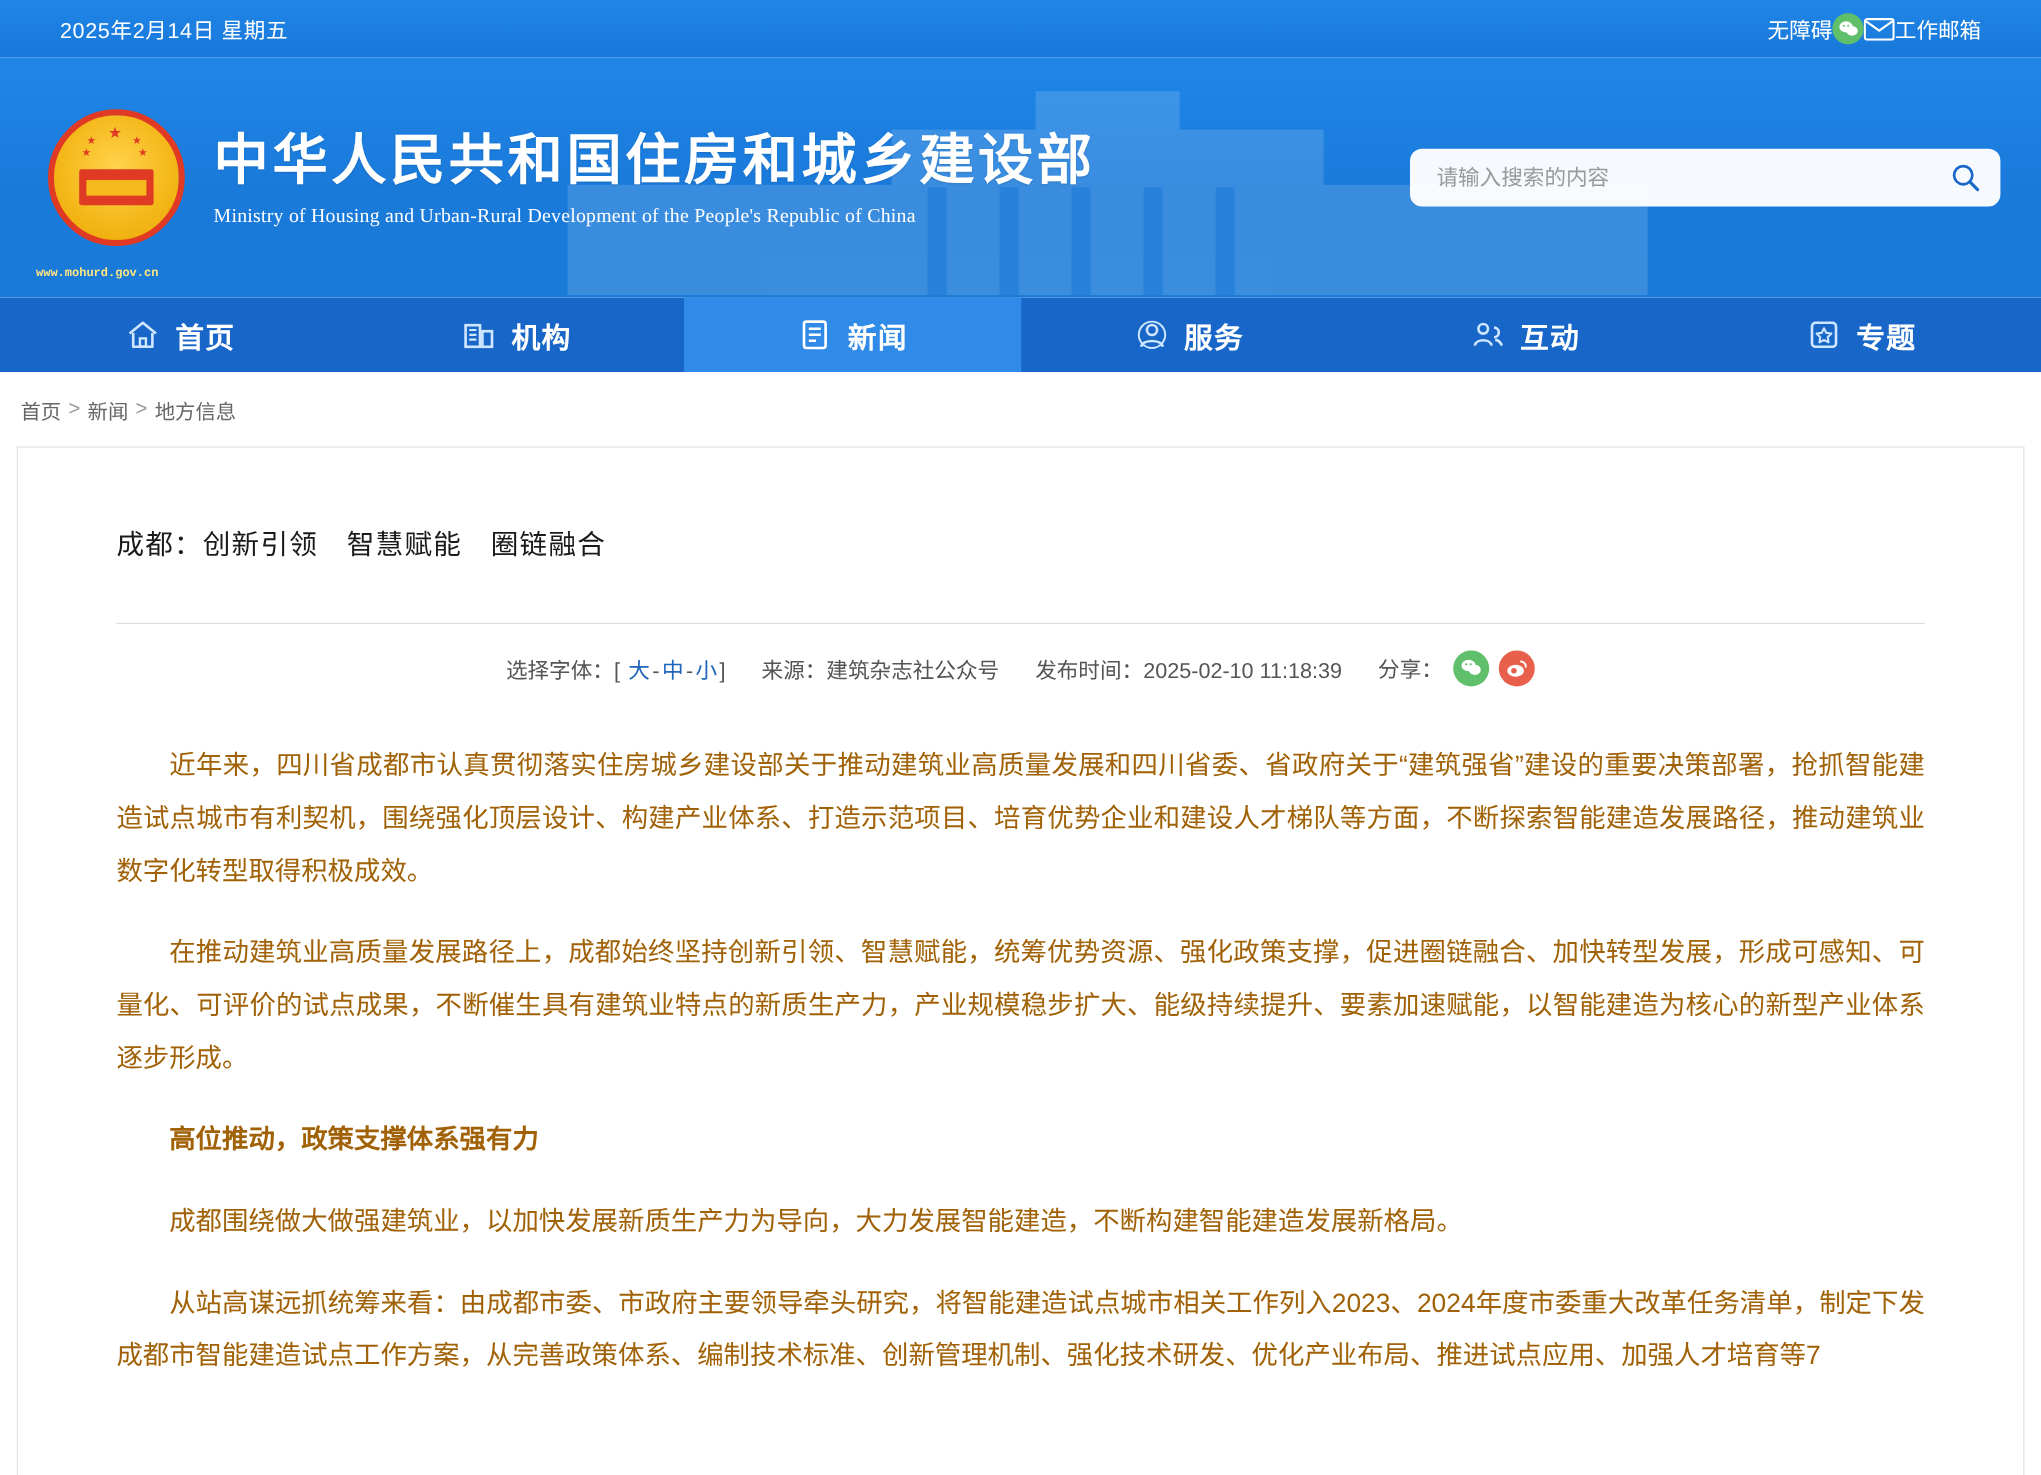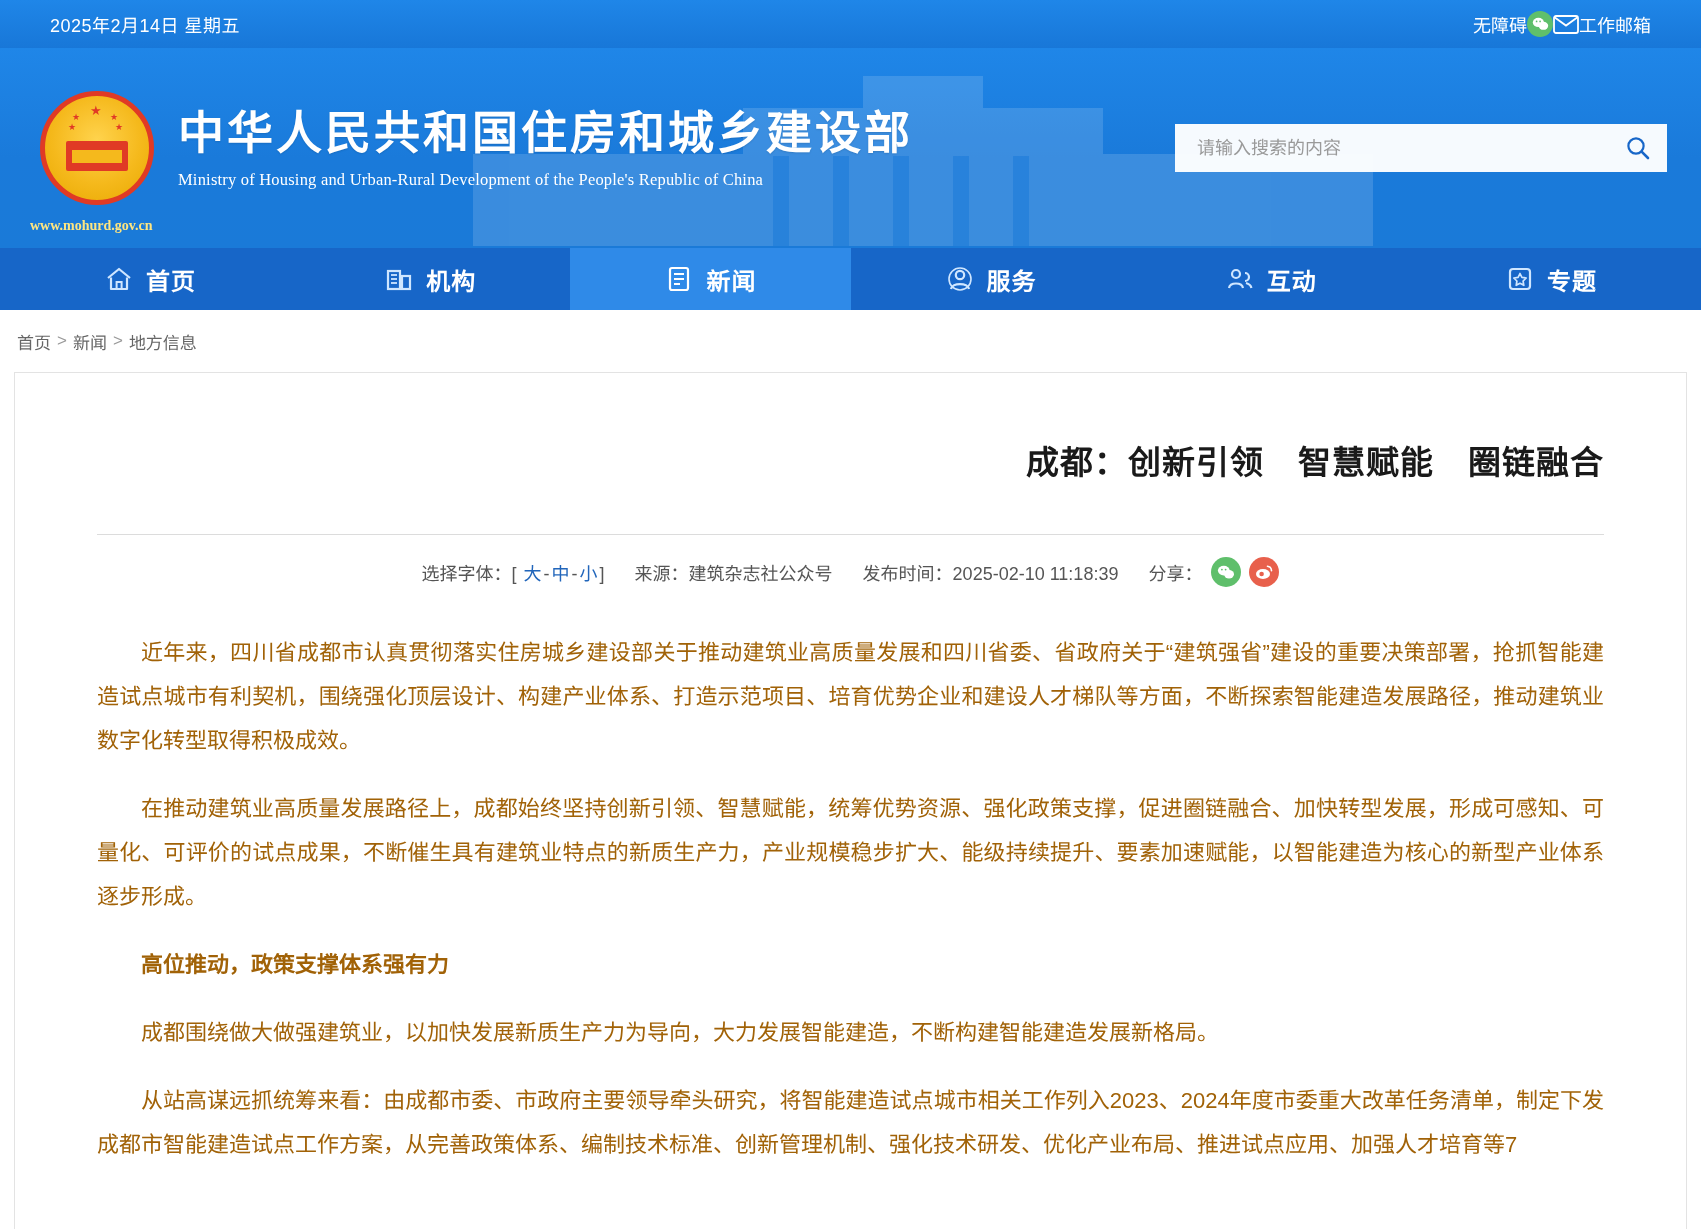--- a/index.html
+++ b/index.html
@@ -137,30 +137,30 @@
     color: #ffffff;
     margin-top: 9px;
     letter-spacing: .2px;
     font-family: "Liberation Serif", serif;
   }
   .brand-url {
     position: absolute;
     left: 30px;
     bottom: 14px;
     color: #ffe680;
-    font-size: 14px;
+    font-size: 10px;
     font-weight: bold;
-    font-family: Liberation Serif, serif;
+    font-family: Liberation Mono, monospace;
   }
   .search-wrap {
     margin-left: auto;
     width: 492px;
     height: 48px;
     background: rgba(255,255,255,.96);
-    border-radius: 0;
+    border-radius: 10px;
     display: flex;
     align-items: center;
     padding: 0 8px 0 20px;
     box-sizing: border-box;
   }
   .search-wrap input {
     border: none;
     outline: none;
     background: transparent;
     flex: 1;
@@ -218,24 +218,24 @@
   .card {
     margin: 0 14px;
     border: 1px solid #e3e3e3;
     border-bottom: none;
     min-height: 880px;
     background: #fff;
     padding: 50px 82px 0 82px;
     box-sizing: border-box;
   }
   .art-title {
-    text-align: right;
+    text-align: left;
     color: #1a1a1a;
-    font-size: 33px;
-    font-weight: bold;
+    font-size: 23px;
+    font-weight: normal;
     line-height: 1.55;
     letter-spacing: 1px;
     margin: 14px 0 0 0;
   }
   .art-title .l2 { display: block; }
   .meta-rule {
     margin: 46px 0 0 0;
     border-top: 1px solid #dcdcdc;
   }
   .meta {

